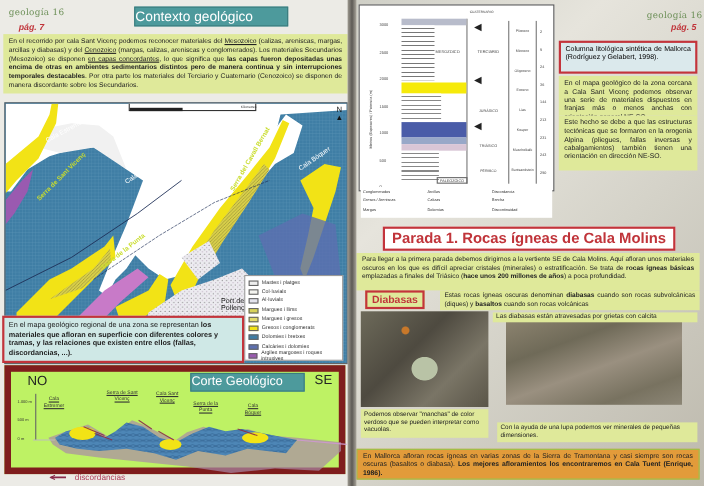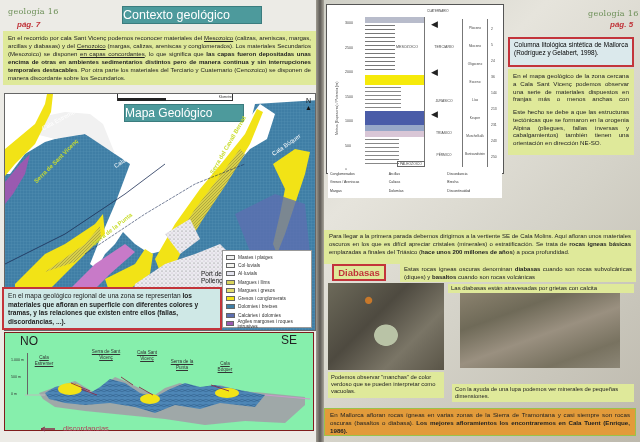--- a/index.html
+++ b/index.html
@@ -16,21 +16,21 @@
 .greenbox b{font-weight:bold}
 .map{position:absolute;left:4px;top:93px;width:312px;height:238px;background:#3f7ea5;overflow:hidden;border:1px solid #666}
 .map svg{position:absolute;left:0;top:0}
 .maplabel{position:absolute;font-size:6px;color:#fff;transform-origin:left top;white-space:nowrap}
 .maplabel.yl{color:#c9dd2d;font-weight:bold}
 .legend{position:absolute;left:222px;top:250px;width:90px;height:78px;background:#fff;border:1px solid #999;padding:2px 3px}
 .legrow{display:flex;align-items:center;height:8.3px;font-size:4.8px;color:#333}
 .legsw{width:9px;height:5px;margin-right:3px;border:0.5px solid #666}
 .redbox{position:absolute;border:2px solid #c3343b}
 .mapnote{left:2px;top:287px;width:220px;height:43px;background:#cfe8e6;font-size:6.6px;line-height:8.6px;padding:3px 4px;font-weight:normal;color:#222}
-.section{position:absolute;left:4px;top:332px;width:310px;height:99px;background:#86efac;border:1px solid #7f1d1d}
+.section{position:absolute;left:4px;top:332px;width:310px;height:99px;background:#bef264;border:6px solid #7f1d1d}
 .nose{position:absolute;font-size:12px;color:#222}
 .caplabel{position:absolute;font-size:4.6px;color:#333;text-align:center;line-height:5.5px;text-decoration:underline}
 .strat{position:absolute;left:6px;top:4px;width:178px;height:170px;background:#fff;border:1px solid #555}
 .callout{position:absolute;left:188px;top:37px;width:126px;height:30px;background:#dbe9ec;font-size:6.4px;line-height:8px;padding:2px 4px;text-align:justify}
 .parada{position:absolute;left:28px;top:206px;width:266px;height:22px;background:#fff;border:2px solid #c3343b;color:#c0343a;font-weight:bold;font-size:13.5px;text-align:center;line-height:18px}
 .photo{position:absolute;overflow:hidden}
 .caption{position:absolute;background:#dfe99a;font-size:5.8px;line-height:7px;padding:2px 3px;color:#222}
 .orangebox{position:absolute;left:4px;top:408px;width:312px;height:28px;background:#e29b3a;border:1.5px solid #9bc24a;font-size:6.2px;line-height:8px;padding:2px 5px;color:#222;text-align:justify}
 .diabtag{position:absolute;left:12px;top:264px;width:54px;height:17px;background:#dfe99a;border:2px solid #c3343b;color:#c0343a;font-weight:bold;font-size:9.5px;text-align:center;line-height:13px}
 </style>
@@ -87,21 +87,20 @@
         <path d="M130 190L160 170L190 160L215 150L230 165L220 200L200 238L120 238L125 215Z" fill="url(#dots)"></path>
         <path d="M160 140L185 125L195 145L175 160Z" fill="url(#dots)"></path>
 
         <path d="M0 170L60 140L120 100L160 70" stroke="#1d2e55" stroke-width="0.8" fill="none"></path>
         <path d="M80 160L140 120L190 90L240 70" stroke="#1d2e55" stroke-width="0.6" fill="none" stroke-dasharray="3,1"></path>
       </svg>
       <div style="position:absolute;left:112px;top:-1px;width:116px;height:8px;background:#fff;border:1px solid #333">
         <div style="position:absolute;left:0;top:4px;width:48px;height:3px;background:#222"></div>
         <div style="position:absolute;right:-1px;top:1px;font-size:3px;color:#333">Kilometres</div>
       </div>
-      <div class="teal-title" style="left:119px;top:10px;width:120px;height:18px;font-size:12px;line-height:16px">Mapa Geológico</div>
       <div style="position:absolute;left:300px;top:3px;font-size:7px;color:#111;text-align:center;line-height:7px">
         <span>N</span><br>▲
       </div>
       <div class="maplabel" style="left:4px;top:32px;transform:rotate(-60deg)">Cala Castell</div>
       <div class="maplabel" style="left:36px;top:32px;transform:rotate(-28deg)">Cala Estremer</div>
       <div class="maplabel" style="left:108px;top:70px;transform:rotate(-33deg)">Cala Sant Vicenç</div>
       <div class="maplabel" style="left:266px;top:58px;transform:rotate(-35deg)">Cala Bóquer</div>
       <div class="maplabel" style="left:196px;top:176px;font-size:6.5px;color:#222;line-height:7px;text-align:left;white-space:normal;width:30px">Port de Pollença</div>
       <div class="maplabel yl" style="left:28px;top:86px;transform:rotate(-45deg)">Serra de Sant Vicenç</div>
       <div class="maplabel yl" style="left:204px;top:78px;transform:rotate(-60deg)">Serra del Cavall Bernat</div>
@@ -146,20 +145,21 @@
           <span>Argiles margoses i roques intrusives</span>
         </div>
     </div>
 
     <div class="redbox mapnote">
       <span>En el mapa geológico regional de una zona se representan </span><b>los materiales que afloran en superficie con diferentes colores y tramas, y las relaciones que existen entre ellos (fallas, discordancias, ...).</b>
     </div>
 
     <div class="section">
       <div class="nose" style="left:15px;top:1px">NO</div>
+      <div class="teal-title" style="left:163px;top:1px;width:104px;height:17px;font-size:11.5px;line-height:15px">Corte Geológico</div>
       <div class="nose" style="left:276px;top:0">SE</div>
 
       <div style="position:absolute;left:6px;top:19px;font-size:3.6px;color:#333;line-height:17px">
         <div>1.000 m</div>
         <div>500 m</div>
         <div>0 m</div>
       </div>
       <div style="position:absolute;left:22px;top:20px;width:1px;height:42px;background:#666"></div>
 
       <svg width="310" height="108" viewBox="0 0 310 108" style="position:absolute;left:0;top:0">
@@ -269,20 +269,21 @@
     </div>
 
     <div class="brand" style="left:268px;top:9px">geología 16</div>
     <div class="pagenum" style="left:290px;top:20px">pág. 5</div>
 
     <div class="redbox callout">Columna litológica sintética de Mallorca (Rodríguez y Gelabert, 1998).</div>
 
     <div class="greenbox" style="left:188px;top:69px;width:126px;height:36px;font-size:6.2px;line-height:7.8px">En el mapa geológico de la zona cercana a Cala Sant Vicenç podemos observar una serie de materiales dispuestos en franjas más o menos anchas con orientación general NE-SO.</div>
     <div class="greenbox" style="left:188px;top:105px;width:126px;height:50px;font-size:6.2px;line-height:7.8px">Este hecho se debe a que las estructuras tectónicas que se formaron en la orogenia Alpina (pliegues, fallas inversas y cabalgamientos) también tienen una orientación en dirección NE-SO.</div>
 
+    <div class="parada">Parada 1. Rocas ígneas de Cala Molins</div>
 
     <div class="greenbox" style="left:4px;top:230px;width:312px;height:34px;font-size:6px;line-height:7.8px">
       <span>Para llegar a la primera parada debemos dirigirnos a la vertiente SE de Cala Molins. Aquí afloran unos materiales oscuros en los que es difícil apreciar cristales (minerales) o estratificación. Se trata de </span><b>rocas ígneas básicas</b><span> emplazadas a finales del Triásico (</span><b>hace unos 200 millones de años</b><span>) a poca profundidad.</span>
     </div>
 
     <div class="greenbox" style="left:80px;top:264px;width:236px;height:18px;font-size:6px;line-height:7.6px;padding:2px 4px">
       <span>Estas rocas ígneas oscuras denominan </span><b>diabasas</b><span> cuando son rocas subvolcánicas (diques) y </span><b>basaltos</b><span> cuando son rocas volcánicas</span>
     </div>
 
     <div class="diabtag">Diabasas</div>

